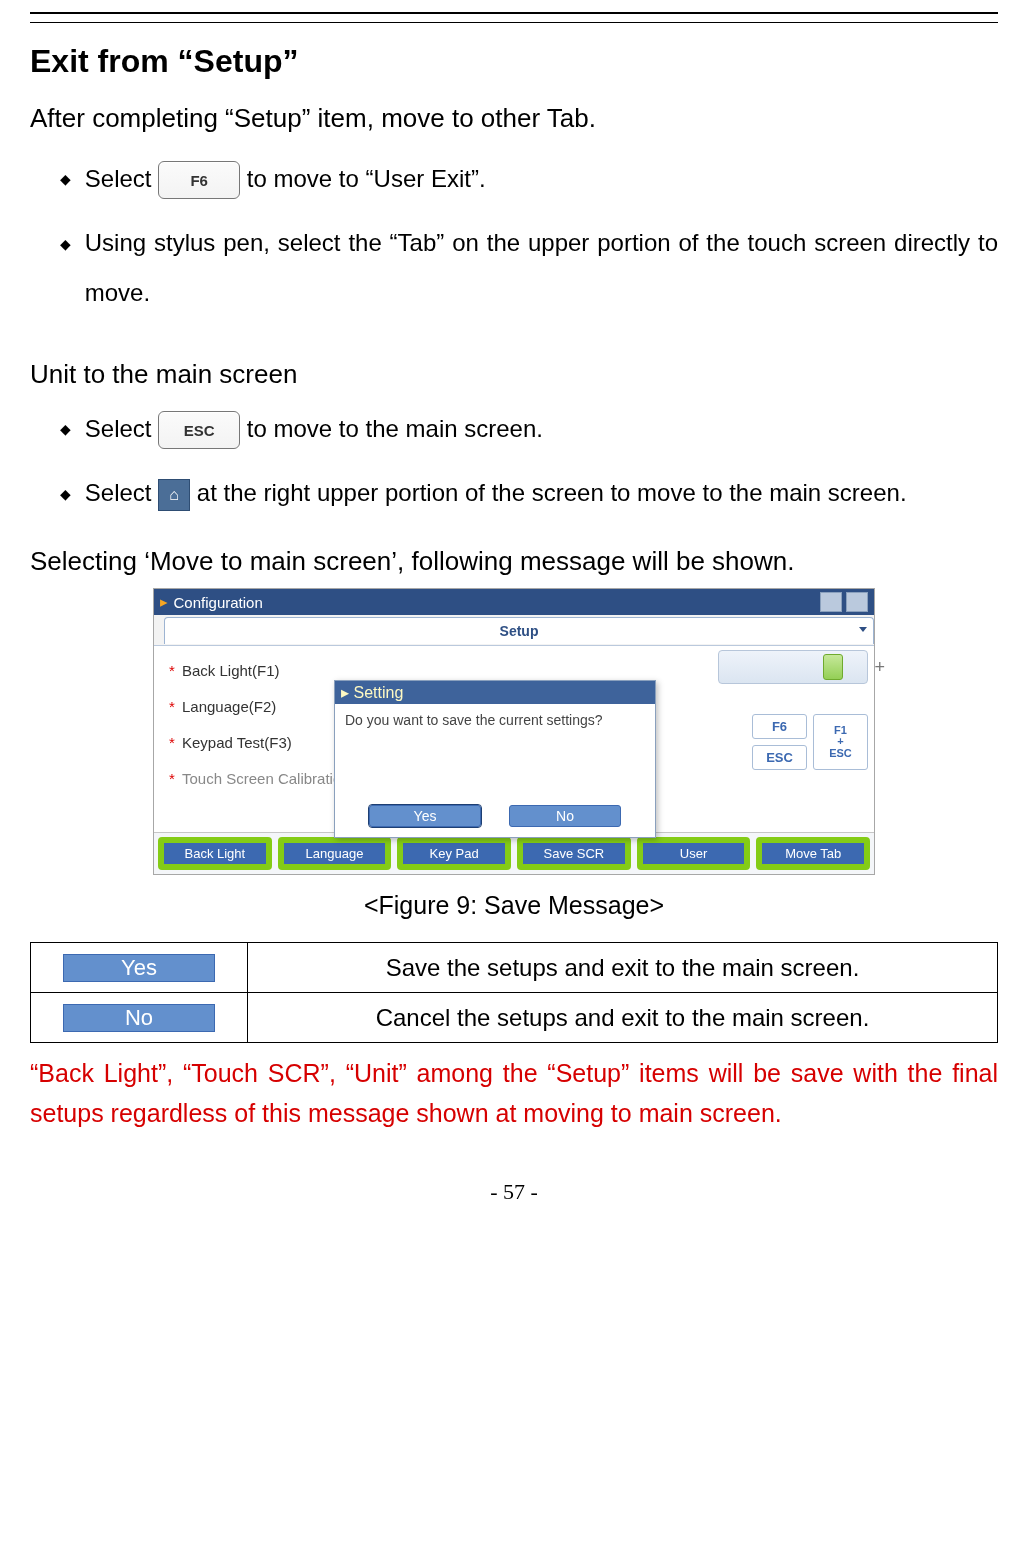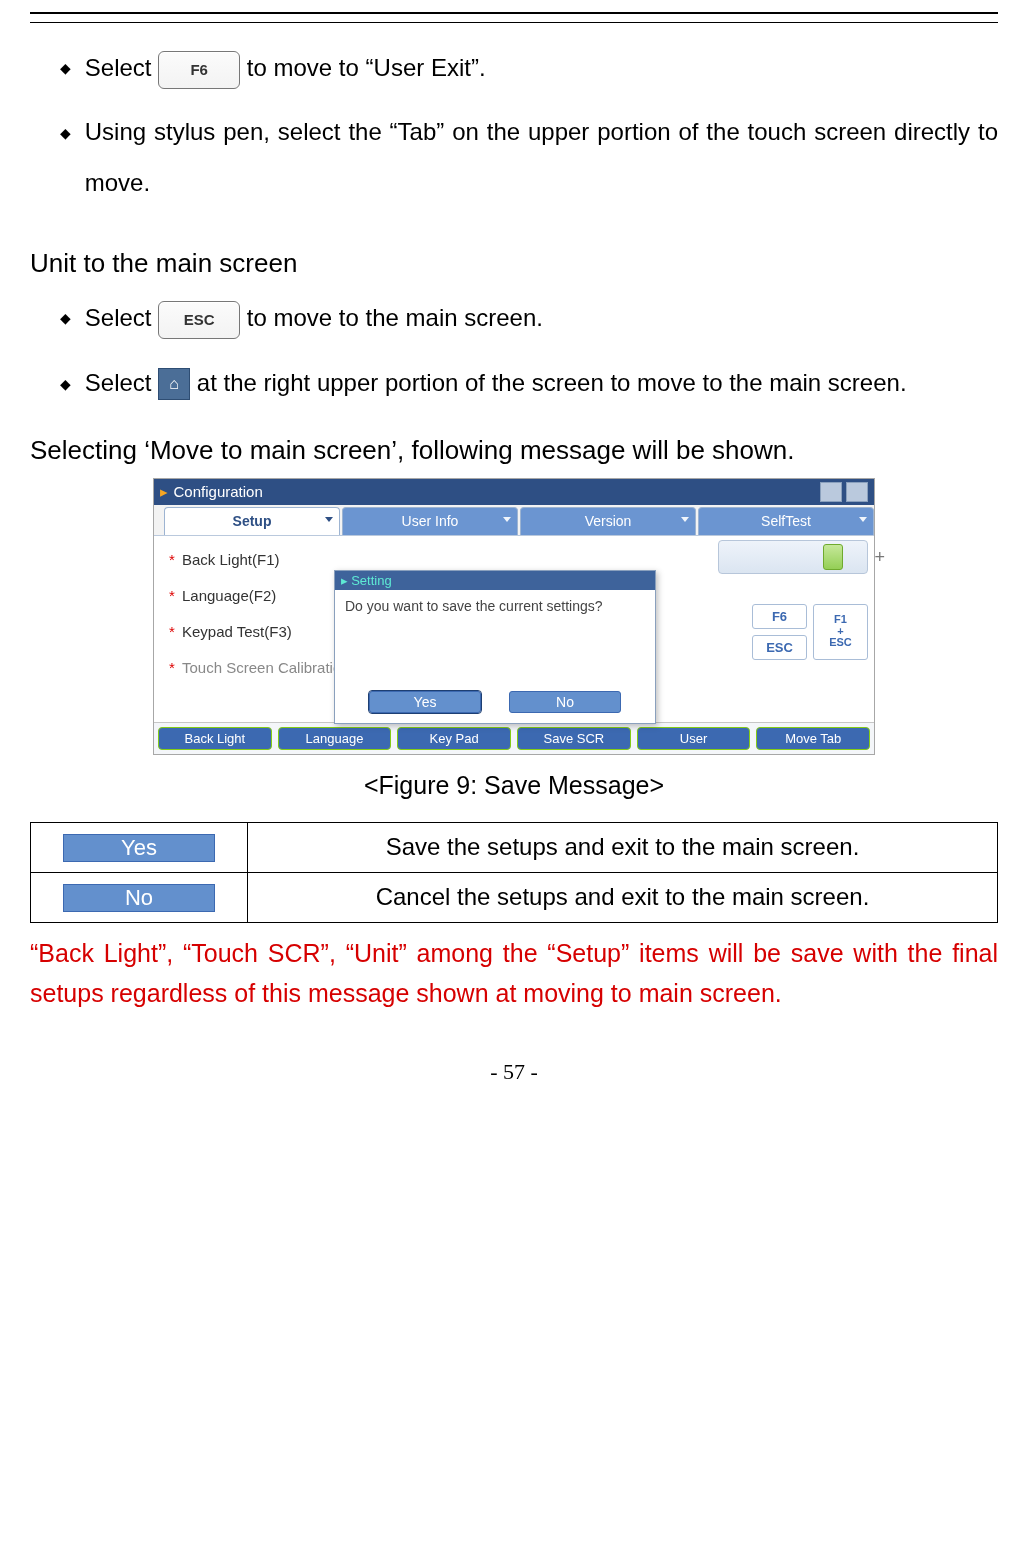--- a/index.html
+++ b/index.html
@@ -122,20 +122,21 @@
     background: #bac9dd;
     border: 1px solid #8aa0bd;
     display: inline-block;
   }
   .tab-row {
     display: flex;
     height: 28px;
     margin-top: 2px;
     gap: 2px;
     padding: 0 0 0 10px;
+    flex-direction: column;
   }
   .tab {
     flex: 1;
     text-align: center;
     border: 1px solid #9db4d2;
     border-bottom: none;
     background: #6b95d1;
     color: #fff;
     border-radius: 4px 4px 0 0;
     line-height: 26px;
@@ -180,35 +181,35 @@
     background: #f4f6f9;
   }
   .btn-row .b {
     flex: 1;
     background: #3c69b1;
     color: #fff;
     text-align: center;
     border-radius: 4px;
     font-size: 13px;
     padding: 3px 0;
-    border: 1px solid #84cc16;
+    border: 6px solid #84cc16;
   }
   .dialog {
     position: absolute;
     top: 34px;
     left: 180px;
     width: 320px;
     background: #fff;
     border: 1px solid #8aa0bd;
     box-shadow: 2px 2px 6px rgba(0,0,0,.25);
   }
   .dialog-title {
     background: #3e639b;
-    color: #5eead4;
-    font-size: 13px;
+    color: #fef9c3;
+    font-size: 16px;
     padding: 2px 6px;
   }
   .dialog-body {
     padding: 8px 10px 12px 10px;
     font-size: 14px;
     color: #444;
     height: 75px;
   }
   .dialog-btns {
     display: flex;
@@ -309,21 +310,23 @@
   }
 </style>
 </head>
 <body>
 
 <div class="page">
 
   <hr class="hr">
   <hr class="hr2">
 
-
+  <h1 class="section">Exit from “Setup”</h1>
+
+  <div class="body-text">After completing “Setup” item, move to other Tab.</div>
 
   <div class="bullet-row">
     <span class="bullet-dot">◆</span>
     <div class="bullet-content">
       <span>Select </span>
       <span class="key-chip">
           <span>F6</span>
         </span>
       <span> to move to “User Exit”.</span>
     </div>

